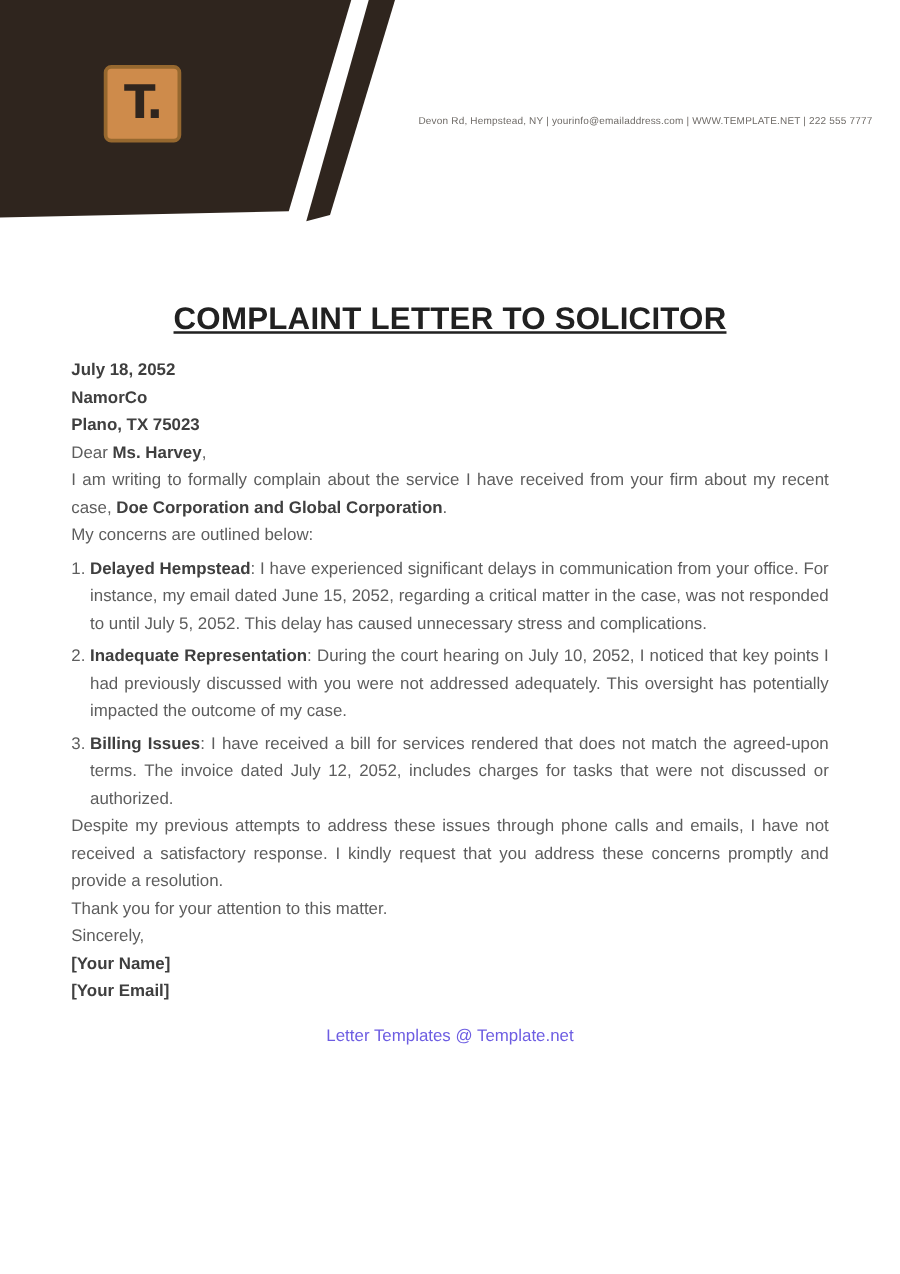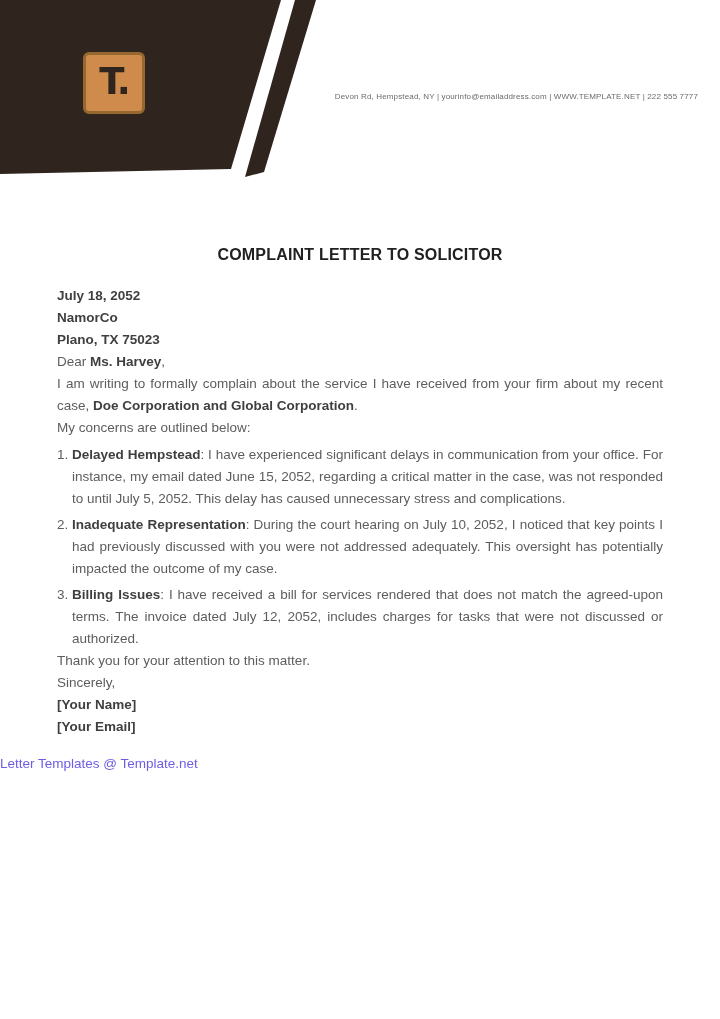--- a/index.html
+++ b/index.html
@@ -32,22 +32,22 @@
   .contact-line {
     position:absolute; top:92px; right:22px;
     font-size:8px; color:#6e6a66; letter-spacing:0.15px;
     white-space:nowrap;
   }
 
   
   .title {
     margin-top:64px;
     text-align:center;
-    font-size:16px; font-weight:bold; color:#212121;
-    letter-spacing:0.2px; line-height:26px;
+    font-size:25px; font-weight:bold; color:#212121;
+    letter-spacing:0.2px; line-height:26px;text-decoration:underline;
   }
 
   
   .content {
     width:606px; margin:17px auto 16px;
     font-size:13.5px; line-height:22px; color:#5d5d5d;
   }
   .content p { margin:0; }
   .b { font-weight:bold; color:#3f3f3f; }
   .just { text-align:justify; }
@@ -59,21 +59,21 @@
   .num-list { margin-top:5px; }
   .li { display:flex; }
   .li + .li { margin-top:4px; }
   .li-num { flex:0 0 15px; width:15px; }
   .li-txt { flex:1; text-align:justify; }
 
   .para-followup { margin-top:18px; }
   .para-contact  { margin-top:4px; }
 
   
-  .footer { margin-top:9px; }
+  .footer { margin-top:9px; text-align:center; }
   .footer a {
     font-size:13.5px; color:#6d5de2; text-decoration:none;
   }
 </style>
 </head>
 <body>
 
 <div class="page">
 
   <div class="header">
@@ -113,20 +113,21 @@
         <span class="li-txt"><span class="b">Inadequate Representation</span><span>: </span><span>During the court hearing on July 10, 2052, I noticed that key points I had previously discussed with you were not addressed adequately. This oversight has potentially impacted the outcome of my case.</span></span>
       </div>
 
       <div class="li">
         <span class="li-num">3.</span>
         <span class="li-txt"><span class="b">Billing Issues</span><span>: </span><span>I have received a bill for services rendered that does not match the agreed-upon terms. The invoice dated July 12, 2052, includes charges for tasks that were not discussed or authorized.</span></span>
       </div>
 
     </div>
 
+    <p class="just para-followup">Despite my previous attempts to address these issues through phone calls and emails, I have not received a satisfactory response. I kindly request that you address these concerns promptly and provide a resolution.</p>
     <p>Thank you for your attention to this matter.</p>
     <p>Sincerely,</p>
     <p class="b">[Your Name]</p>
     <p class="b mt13">[Your Email]</p>
 
   </div>
 
   <div class="footer">
     <a href="#">Letter Templates @ Template.net</a>
   </div>

